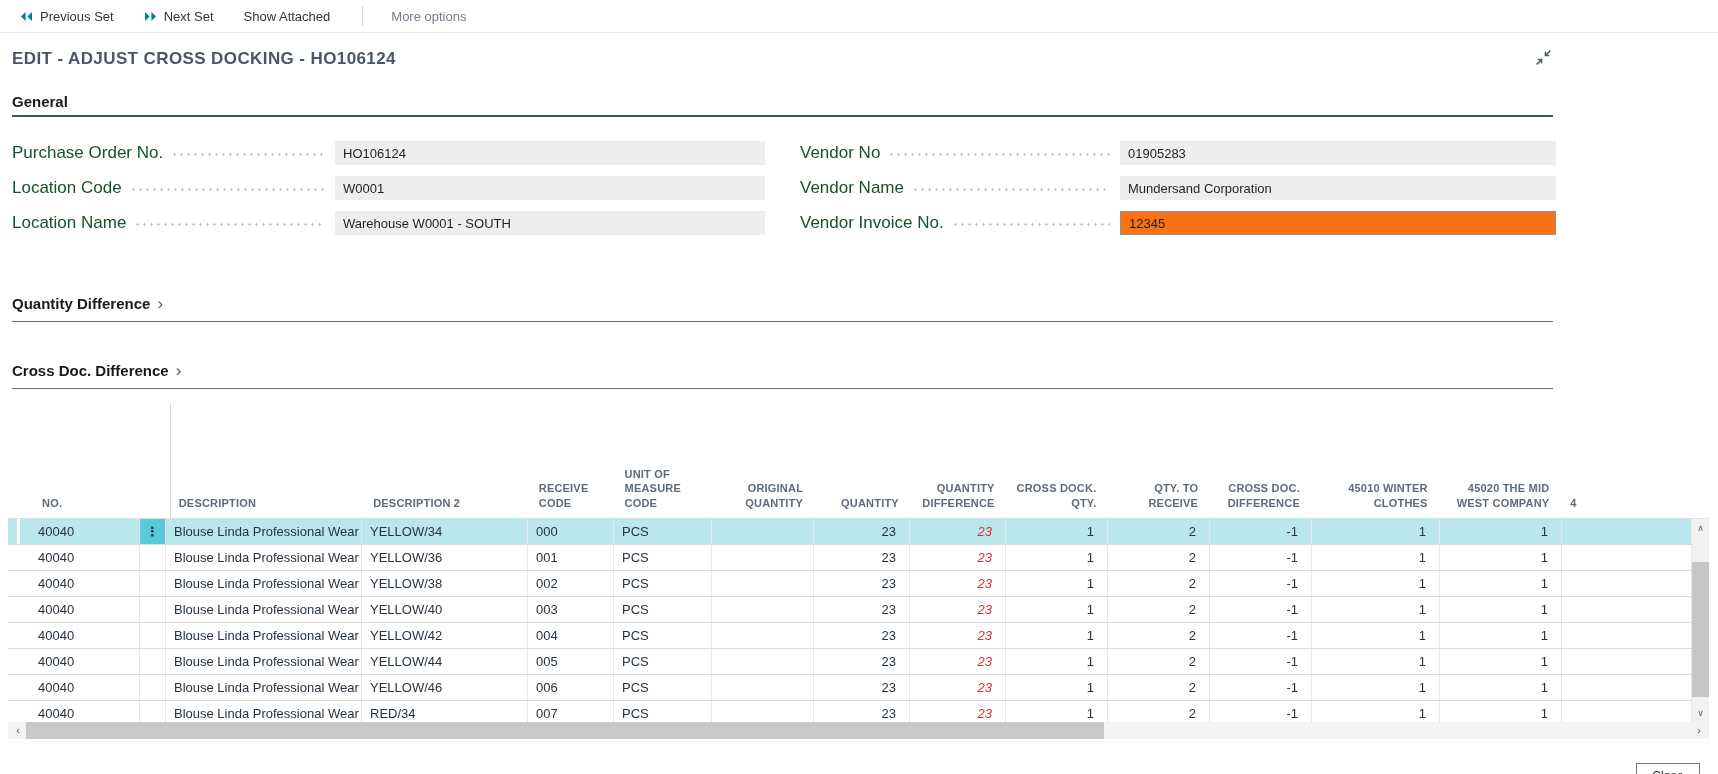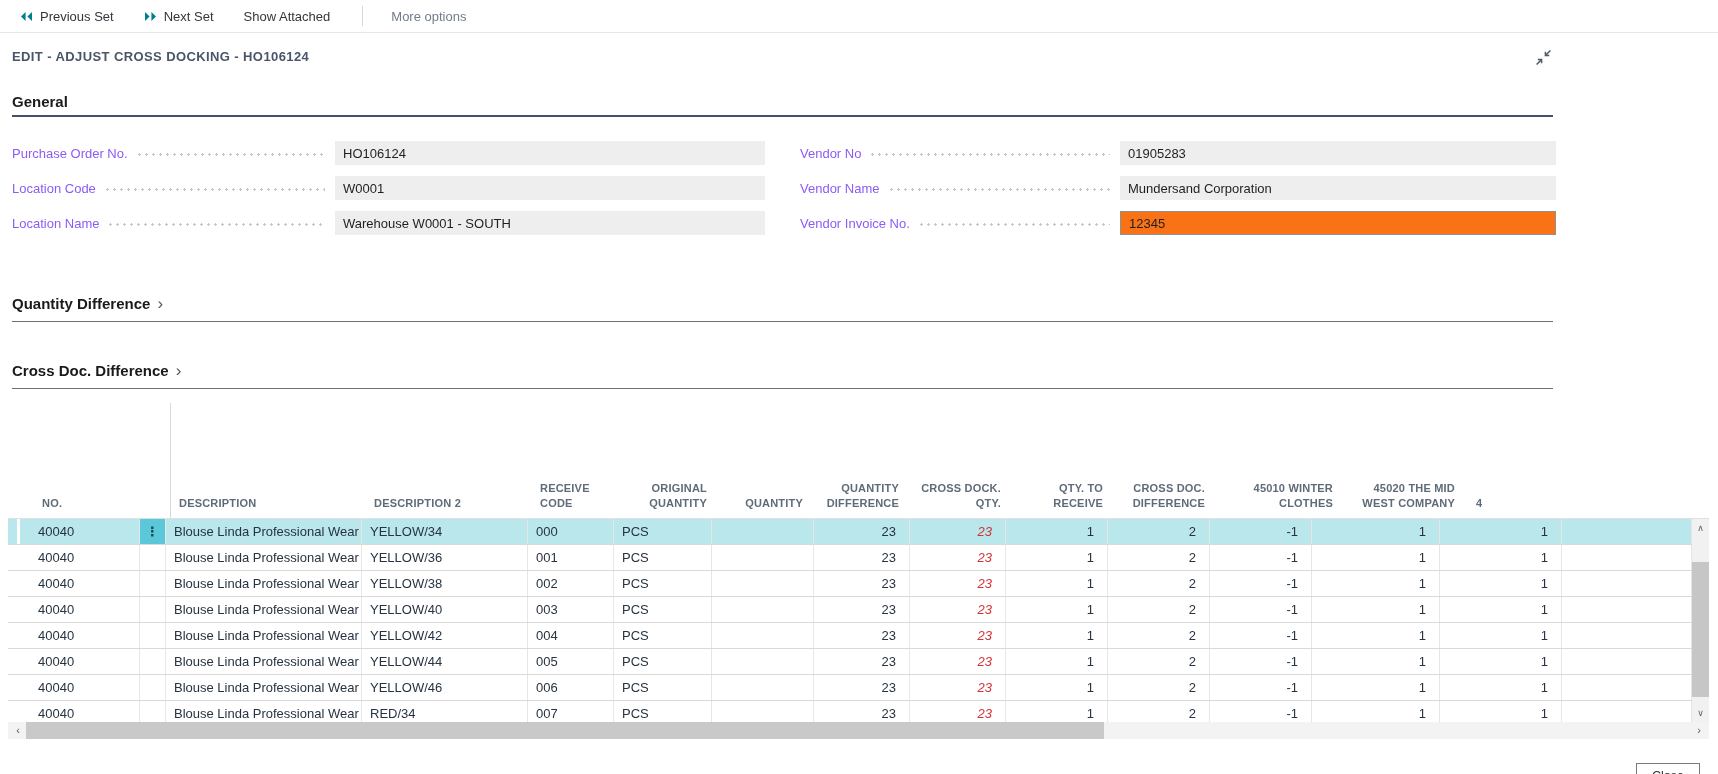--- a/index.html
+++ b/index.html
@@ -7,33 +7,33 @@
 
   
   .actionbar{height:33px;display:flex;align-items:center;padding-left:20px;border-bottom:1px solid #e6e6e6;box-sizing:border-box;}
   .tb-item{display:flex;align-items:center;gap:7px;font-size:13px;color:#32373c;cursor:pointer;margin-right:30px;white-space:nowrap;}
   .tb-item svg{display:block;}
   .tb-sep{width:1px;height:20px;background:#d8d8d8;margin:0 28px 0 2px;}
   .tb-more{font-size:13px;color:#717d8c;cursor:pointer;}
 
   
   .caption-row{width:1541px;margin-left:12px;padding-top:16px;display:flex;justify-content:space-between;align-items:flex-start;}
-  .caption{font-size:13px;font-weight:700;letter-spacing:.4px;color:#4a5568;}
+  .caption{font-size:17px;font-weight:700;letter-spacing:.4px;color:#4a5568;}
   .collapse-btn{width:20px;height:20px;border:none;background:transparent;cursor:pointer;padding:0;}
 
   
   .group-head{margin:24px 0 0 12px;font-size:15px;font-weight:700;color:#1a1a1a;}
   .group-rule{width:1541px;margin:5px 0 0 12px;border-bottom:2px solid #42526b;}
 
   .form{margin:24px 0 0 12px;display:flex;}
   .form-col{display:flex;flex-direction:column;}
   .form-col.left{width:753px;margin-right:35px;}
   .form-col.right{width:756px;}
   .field{display:flex;align-items:center;height:24px;margin-bottom:11px;}
-  .field label{font-size:13px;color:#8b5cf6;white-space:nowrap;}
+  .field label{font-size:17px;color:#14532d;white-space:nowrap;}
   .leader{flex:1;height:3px;align-self:center;margin:2px 10px 0 8px;background-image:radial-gradient(circle,#c6c6c6 1.1px,transparent 1.3px);background-size:7px 3px;background-repeat:repeat-x;}
   .field input{box-sizing:border-box;height:24px;font-size:13px;font-family:inherit;color:#1f1f1f;padding:0 8px;}
   .form-col.left .field input{width:430px;}
   .form-col.right .field input{width:436px;}
   .field input.ro{background:#eeeeee;border:none;}
   .field input.rw{background:#f97316;border:1px solid #919191;}
 
   
   .section{margin-left:12px;}
   .section.first{margin-top:49px;}
@@ -172,20 +172,21 @@
 </div>
 
 <div class="grid-wrap">
   <div class="grid-header" id="grid-header">
       <div class="th col-0" style="width: 12px;"></div>
       <div class="th col-1" style="width: 120px;">NO.</div>
       <div class="th col-2" style="width: 26px;"></div>
       <div class="th col-3" style="width: 196px;">DESCRIPTION</div>
       <div class="th col-4" style="width: 166px;">DESCRIPTION 2</div>
       <div class="th col-5" style="width: 86px;">RECEIVE CODE</div>
+      <div class="th col-6" style="width: 98px;">UNIT OF MEASURE CODE</div>
       <div class="th col-7 right" style="width: 102px;">ORIGINAL QUANTITY</div>
       <div class="th col-8 right" style="width: 96px;">QUANTITY</div>
       <div class="th col-9 right" style="width: 96px;">QUANTITY DIFFERENCE</div>
       <div class="th col-11 right" style="width: 102px;">CROSS DOCK. QTY.</div>
       <div class="th col-10 right" style="width: 102px;">QTY. TO RECEIVE</div>
       <div class="th col-12 right" style="width: 102px;">CROSS DOC. DIFFERENCE</div>
       <div class="th col-13 right" style="width: 128px;">45010 WINTER CLOTHES</div>
       <div class="th col-14 right" style="width: 122px;">45020 THE MID WEST COMPANY</div>
       <div class="th col-15" style="width: 130px;">4</div>
     </div>

